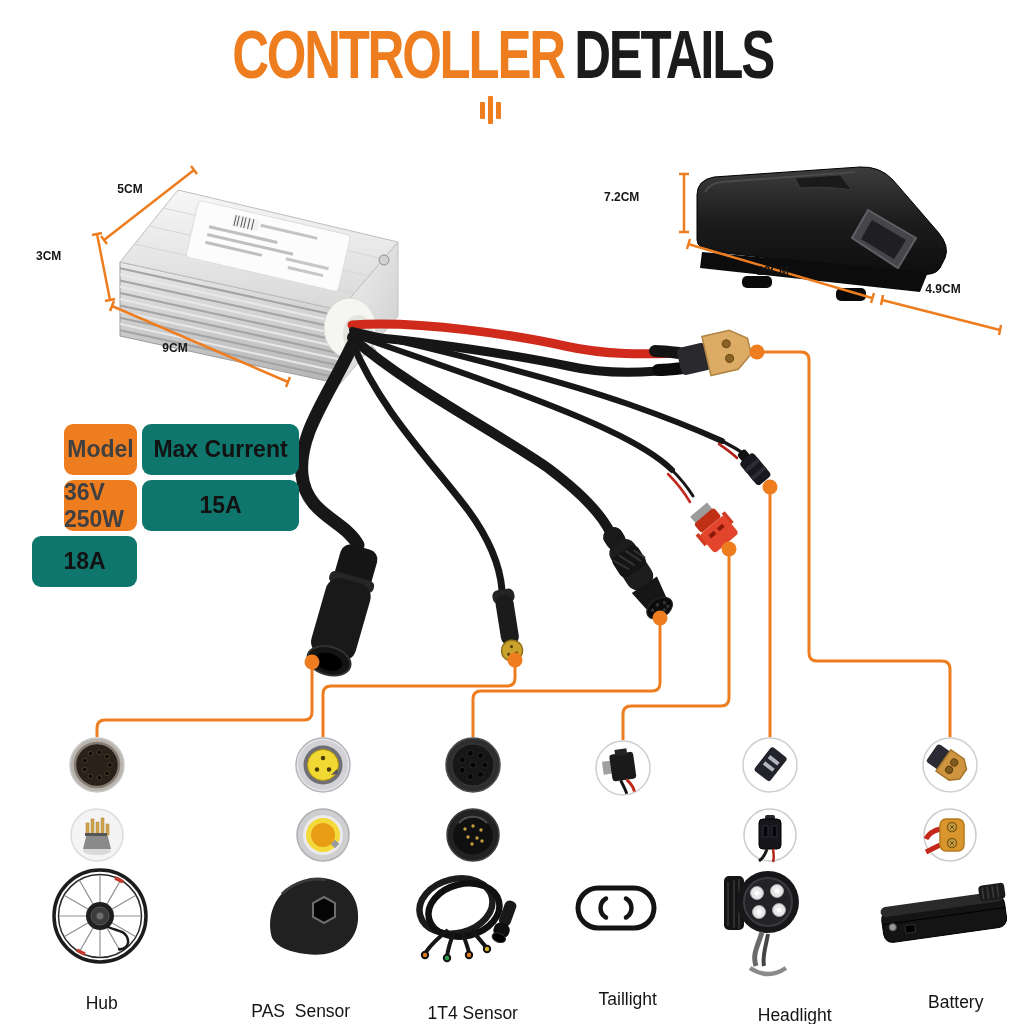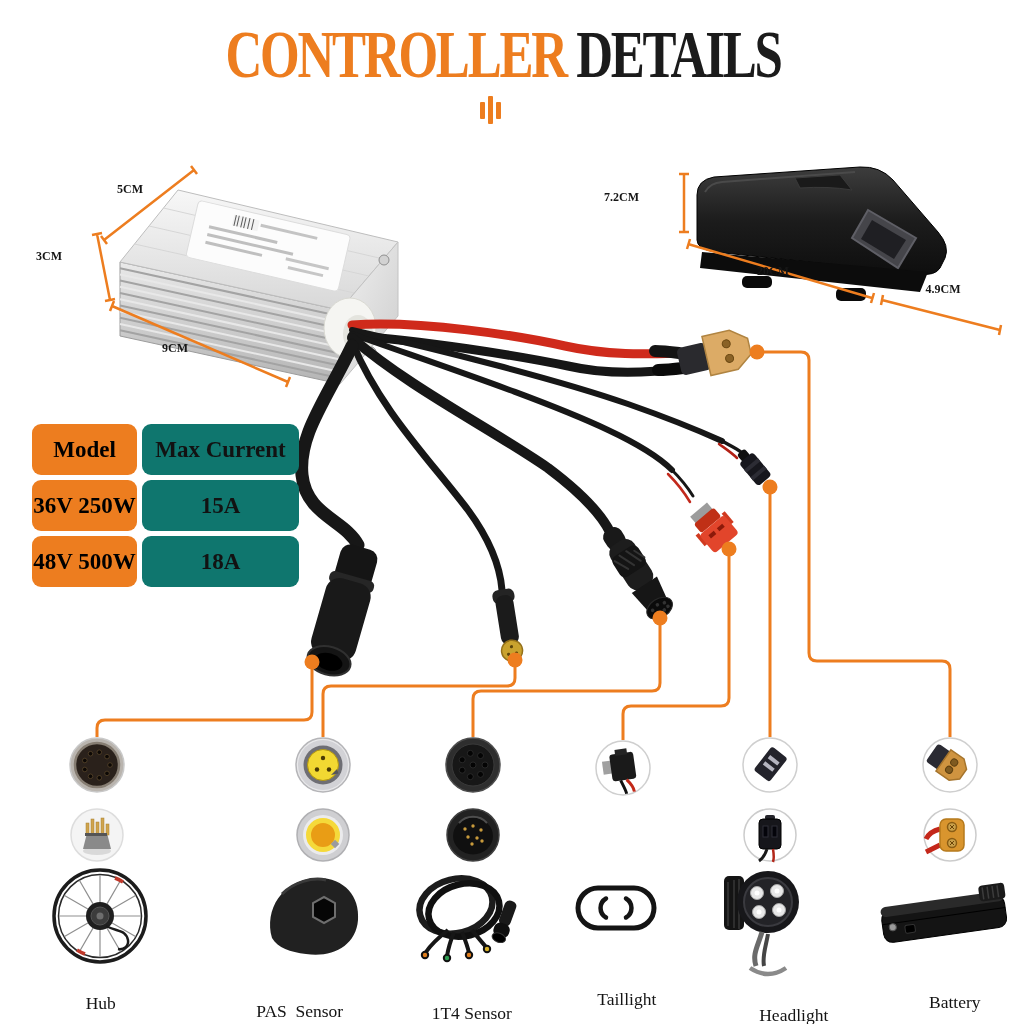--- a/index.html
+++ b/index.html
@@ -1,36 +1,36 @@
 <!DOCTYPE html>
 <html><head>
 <meta charset="utf-8">
 <style>
   html,body{margin:0;padding:0;background:#fff;}
   .canvas{position:relative;width:1024px;height:1024px;background:#ffffff;
-          font-family:Liberation Serif, serif;overflow:hidden;}
+          font-family:Liberation Sans, sans-serif;overflow:hidden;}
   .scene{position:absolute;left:0;top:0;}
   
   .title{position:absolute;left:0;top:20px;width:1006px;text-align:center;white-space:nowrap;}
   .title-inner{display:inline-block;transform:scaleX(.75);transform-origin:center;
                font-weight:bold;font-size:68px;letter-spacing:-3px;line-height:1;}
   .t1{color:#ED7D1F;}
   .t2{color:#1B1B1B;margin-left:14px;}
   .eq-icon{position:absolute;left:480px;top:96px;height:28px;display:flex;align-items:center;gap:3px;}
   .eq-bar{width:5px;background:#ED7D1F;border-radius:1px;}
   .eq-bar.s{height:17px;} .eq-bar.m{height:28px;}
   
   .dim{position:absolute;font-size:12px;font-weight:bold;color:#161616;}
   .dim.r{text-align:left;} .dim.c{text-align:center;}
   
   .spec{position:absolute;left:32px;top:424px;display:grid;
         grid-template-columns:105px 157px;grid-auto-rows:51px;gap:5px;}
   .cell{border-radius:9px;display:flex;align-items:center;justify-content:center;
         font-weight:bold;font-size:23px;}
-  .cell.orange{background:#ED7D1F;color:#000000;}
+  .cell.orange{background:#ED7D1F;color:#404040;margin-left:32px;}
   .cell.gray{background:#0f766e;color:#121212;}
   
   .comp{position:absolute;width:170px;text-align:center;font-size:17.5px;color:#141414;
         line-height:18px;white-space:pre-wrap;}
 </style>
 </head>
 <body>
 
 <div class="canvas">
 
@@ -395,21 +395,20 @@
   <div class="dim c" style="left:143px;top:341px;width:64px;">9CM</div>
   <div class="dim r" style="left:604px;top:190px;width:74px;">7.2CM</div>
   <div class="dim c" style="left:734px;top:264px;width:78px;">20CM</div>
   <div class="dim c" style="left:904px;top:282px;width:78px;">4.9CM</div>
 
   <div class="spec">
     <div class="cell orange">Model</div>
     <div class="cell gray">Max Current</div>
     <div class="cell orange">36V 250W</div>
     <div class="cell gray">15A</div>
-    <div class="cell orange">48V 500W</div>
     <div class="cell gray">18A</div>
   </div>
 
   <div class="comp" style="left:7px;top:976px;">
     <span>Hub</span><br>
     
   </div>
   <div class="comp" style="left:206px;top:984px;">
     <span>PAS  Sensor</span>
   </div>

